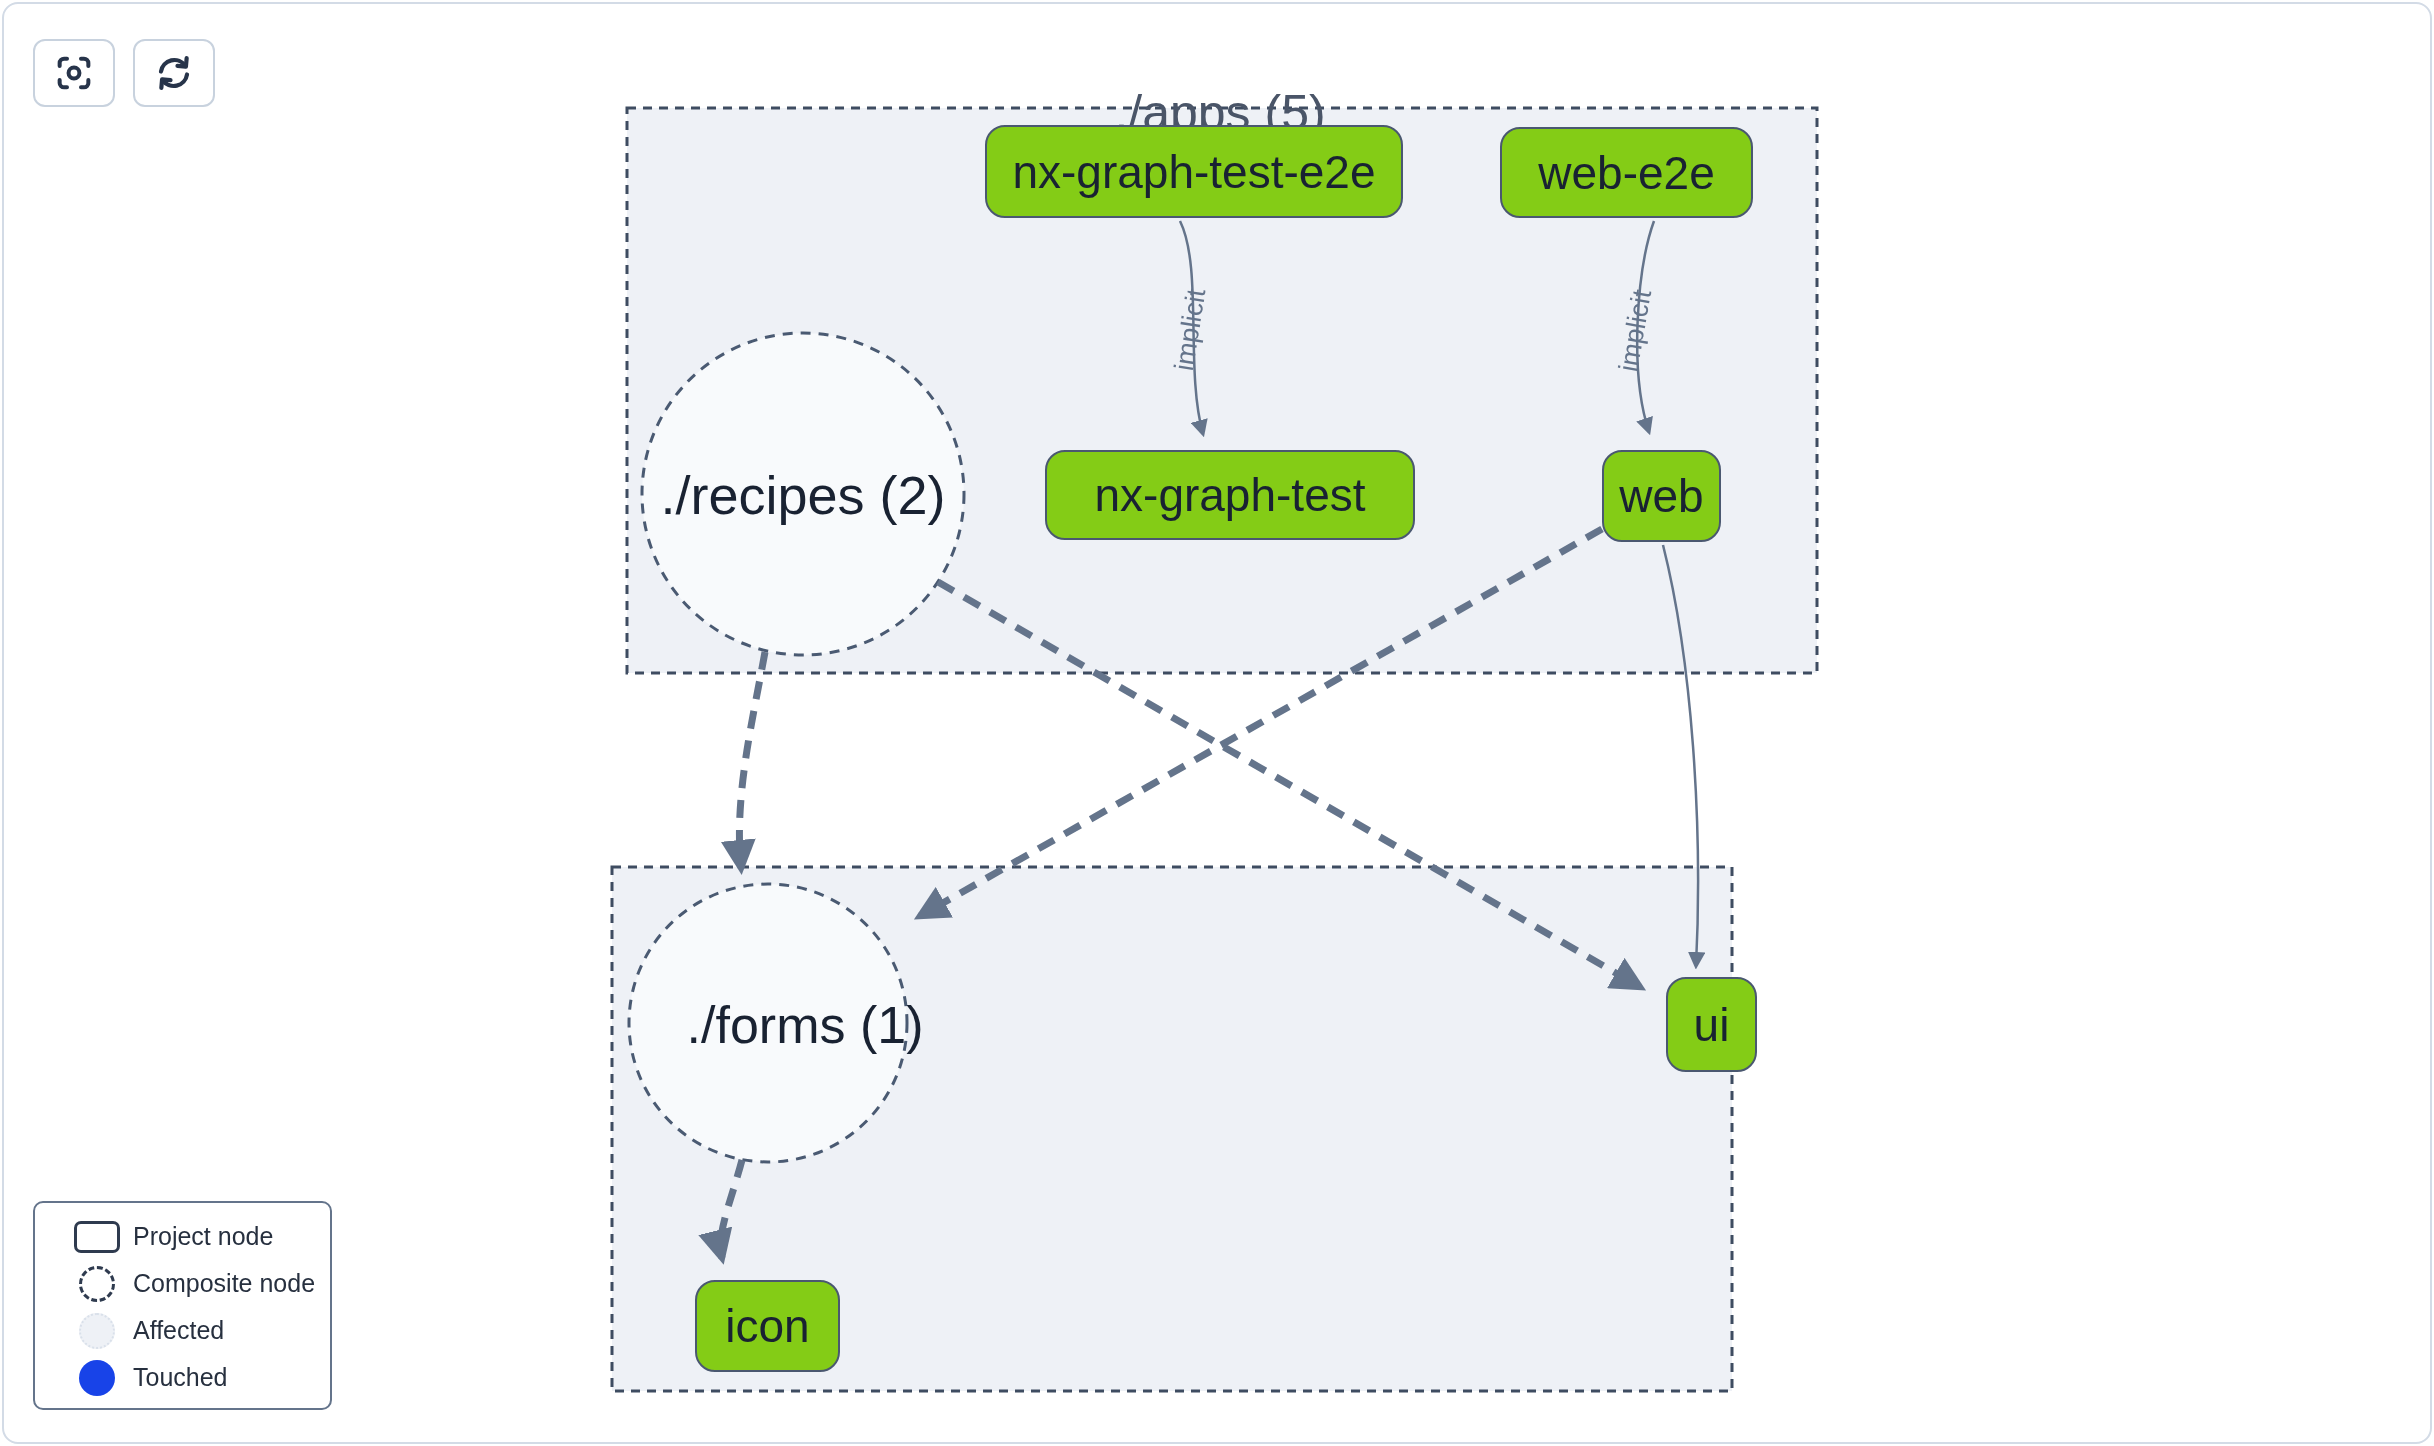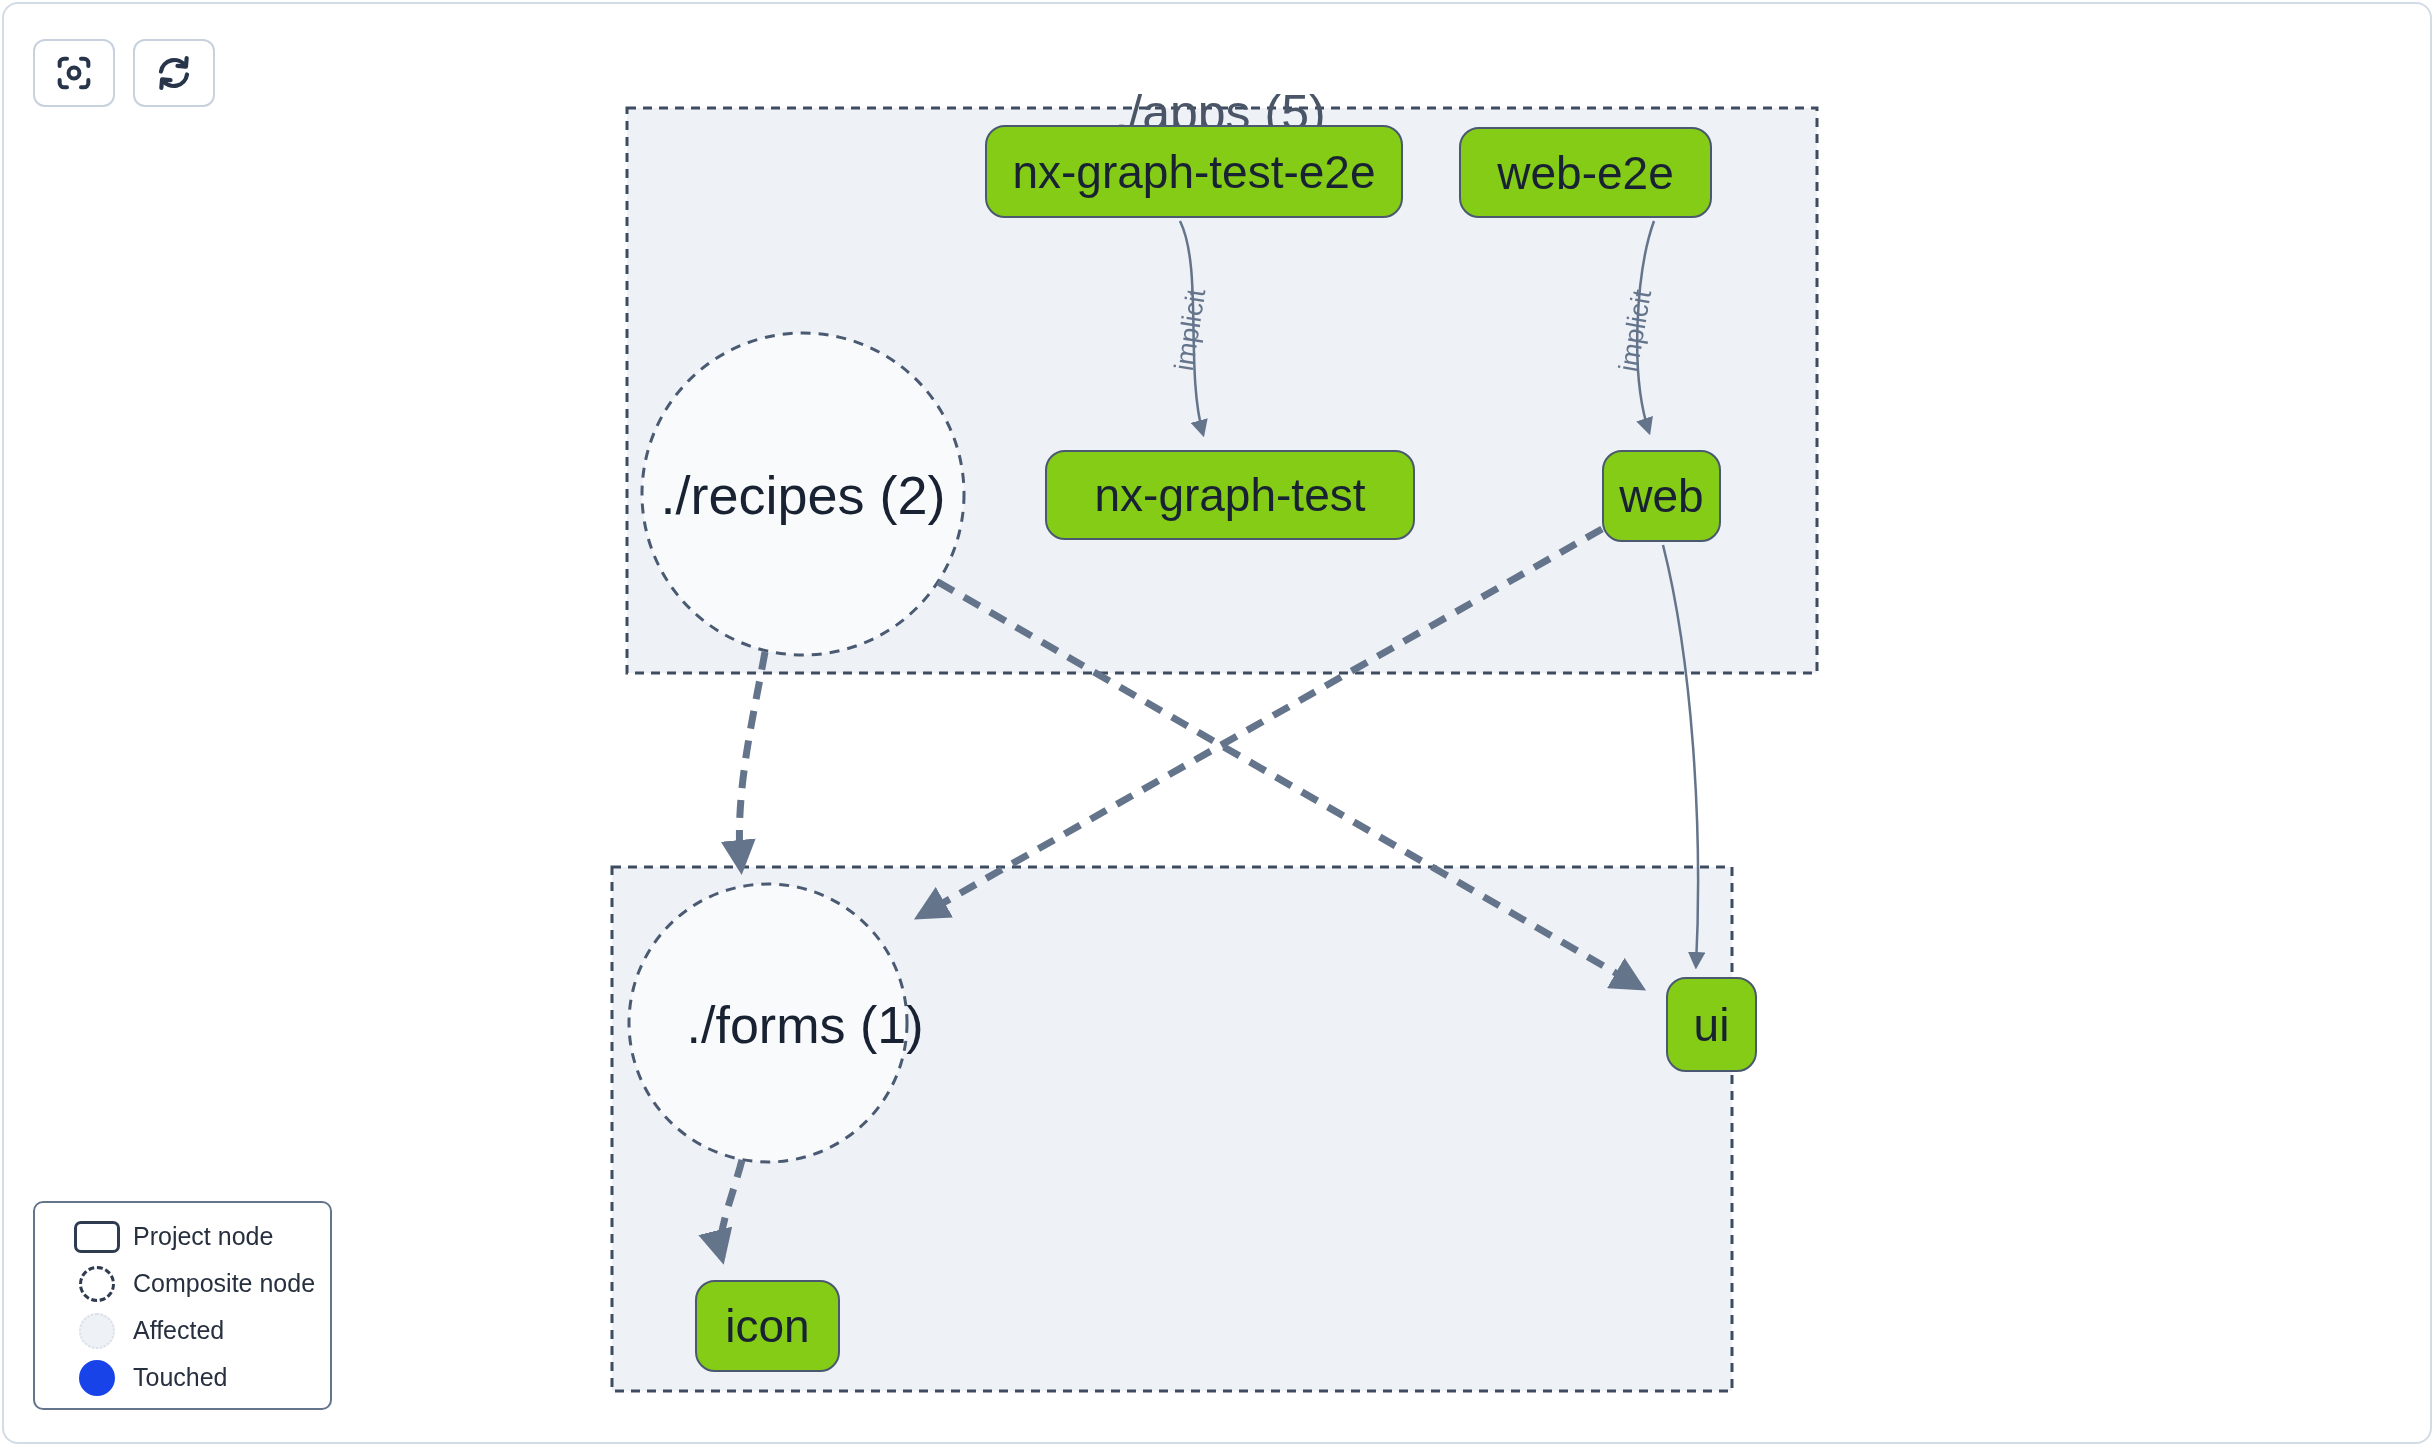--- a/index.html
+++ b/index.html
@@ -71,21 +71,21 @@
     <path class="edge-solid" d="M 1663 545 C 1692 660, 1703 826, 1696 966" marker-end="url(#arrow-small)"></path>
     <path class="edge-dashed" d="M 742 1160 C 730 1205, 716 1234, 722 1258" marker-end="url(#arrow-big)"></path>
 
     <text class="edge-label" transform="translate(1192 330) rotate(-81)" text-anchor="middle" dominant-baseline="middle">implicit</text>
     <text class="edge-label" transform="translate(1637 331) rotate(-80)" text-anchor="middle" dominant-baseline="middle">implicit</text>
   </svg>
 
   <div class="group-label" style="left:1020px; top:64px; width:400px;margin-top:20px;">./apps (5)</div>
 
   <div class="node" style="left:985px; top:125px; width:418px; height:93px;">nx-graph-test-e2e</div>
-  <div class="node" style="left:1459px; top:127px; width:253px; height:91px;">web-e2e</div>
+  <div class="node" style="left:1500px; top:127px; width:253px; height:91px;">web-e2e</div>
   <div class="node" style="left:1045px; top:450px; width:370px; height:90px;">nx-graph-test</div>
   <div class="node" style="left:1602px; top:450px; width:119px; height:92px;">web</div>
   <div class="node" style="left:1666px; top:977px; width:91px; height:95px;">ui</div>
   <div class="node" style="left:695px; top:1280px; width:145px; height:92px;">icon</div>
 
   <div class="circle-label" style="left:642px; top:464px; width:322px;">./recipes (2)</div>
   <div class="circle-label" style="left:666px; top:995px; width:278px; font-size:52px;">./forms (1)</div>
 
   <div class="toolbar-button" style="left:33px; top:39px;">
     <svg width="42" height="42" viewBox="0 0 24 24">

